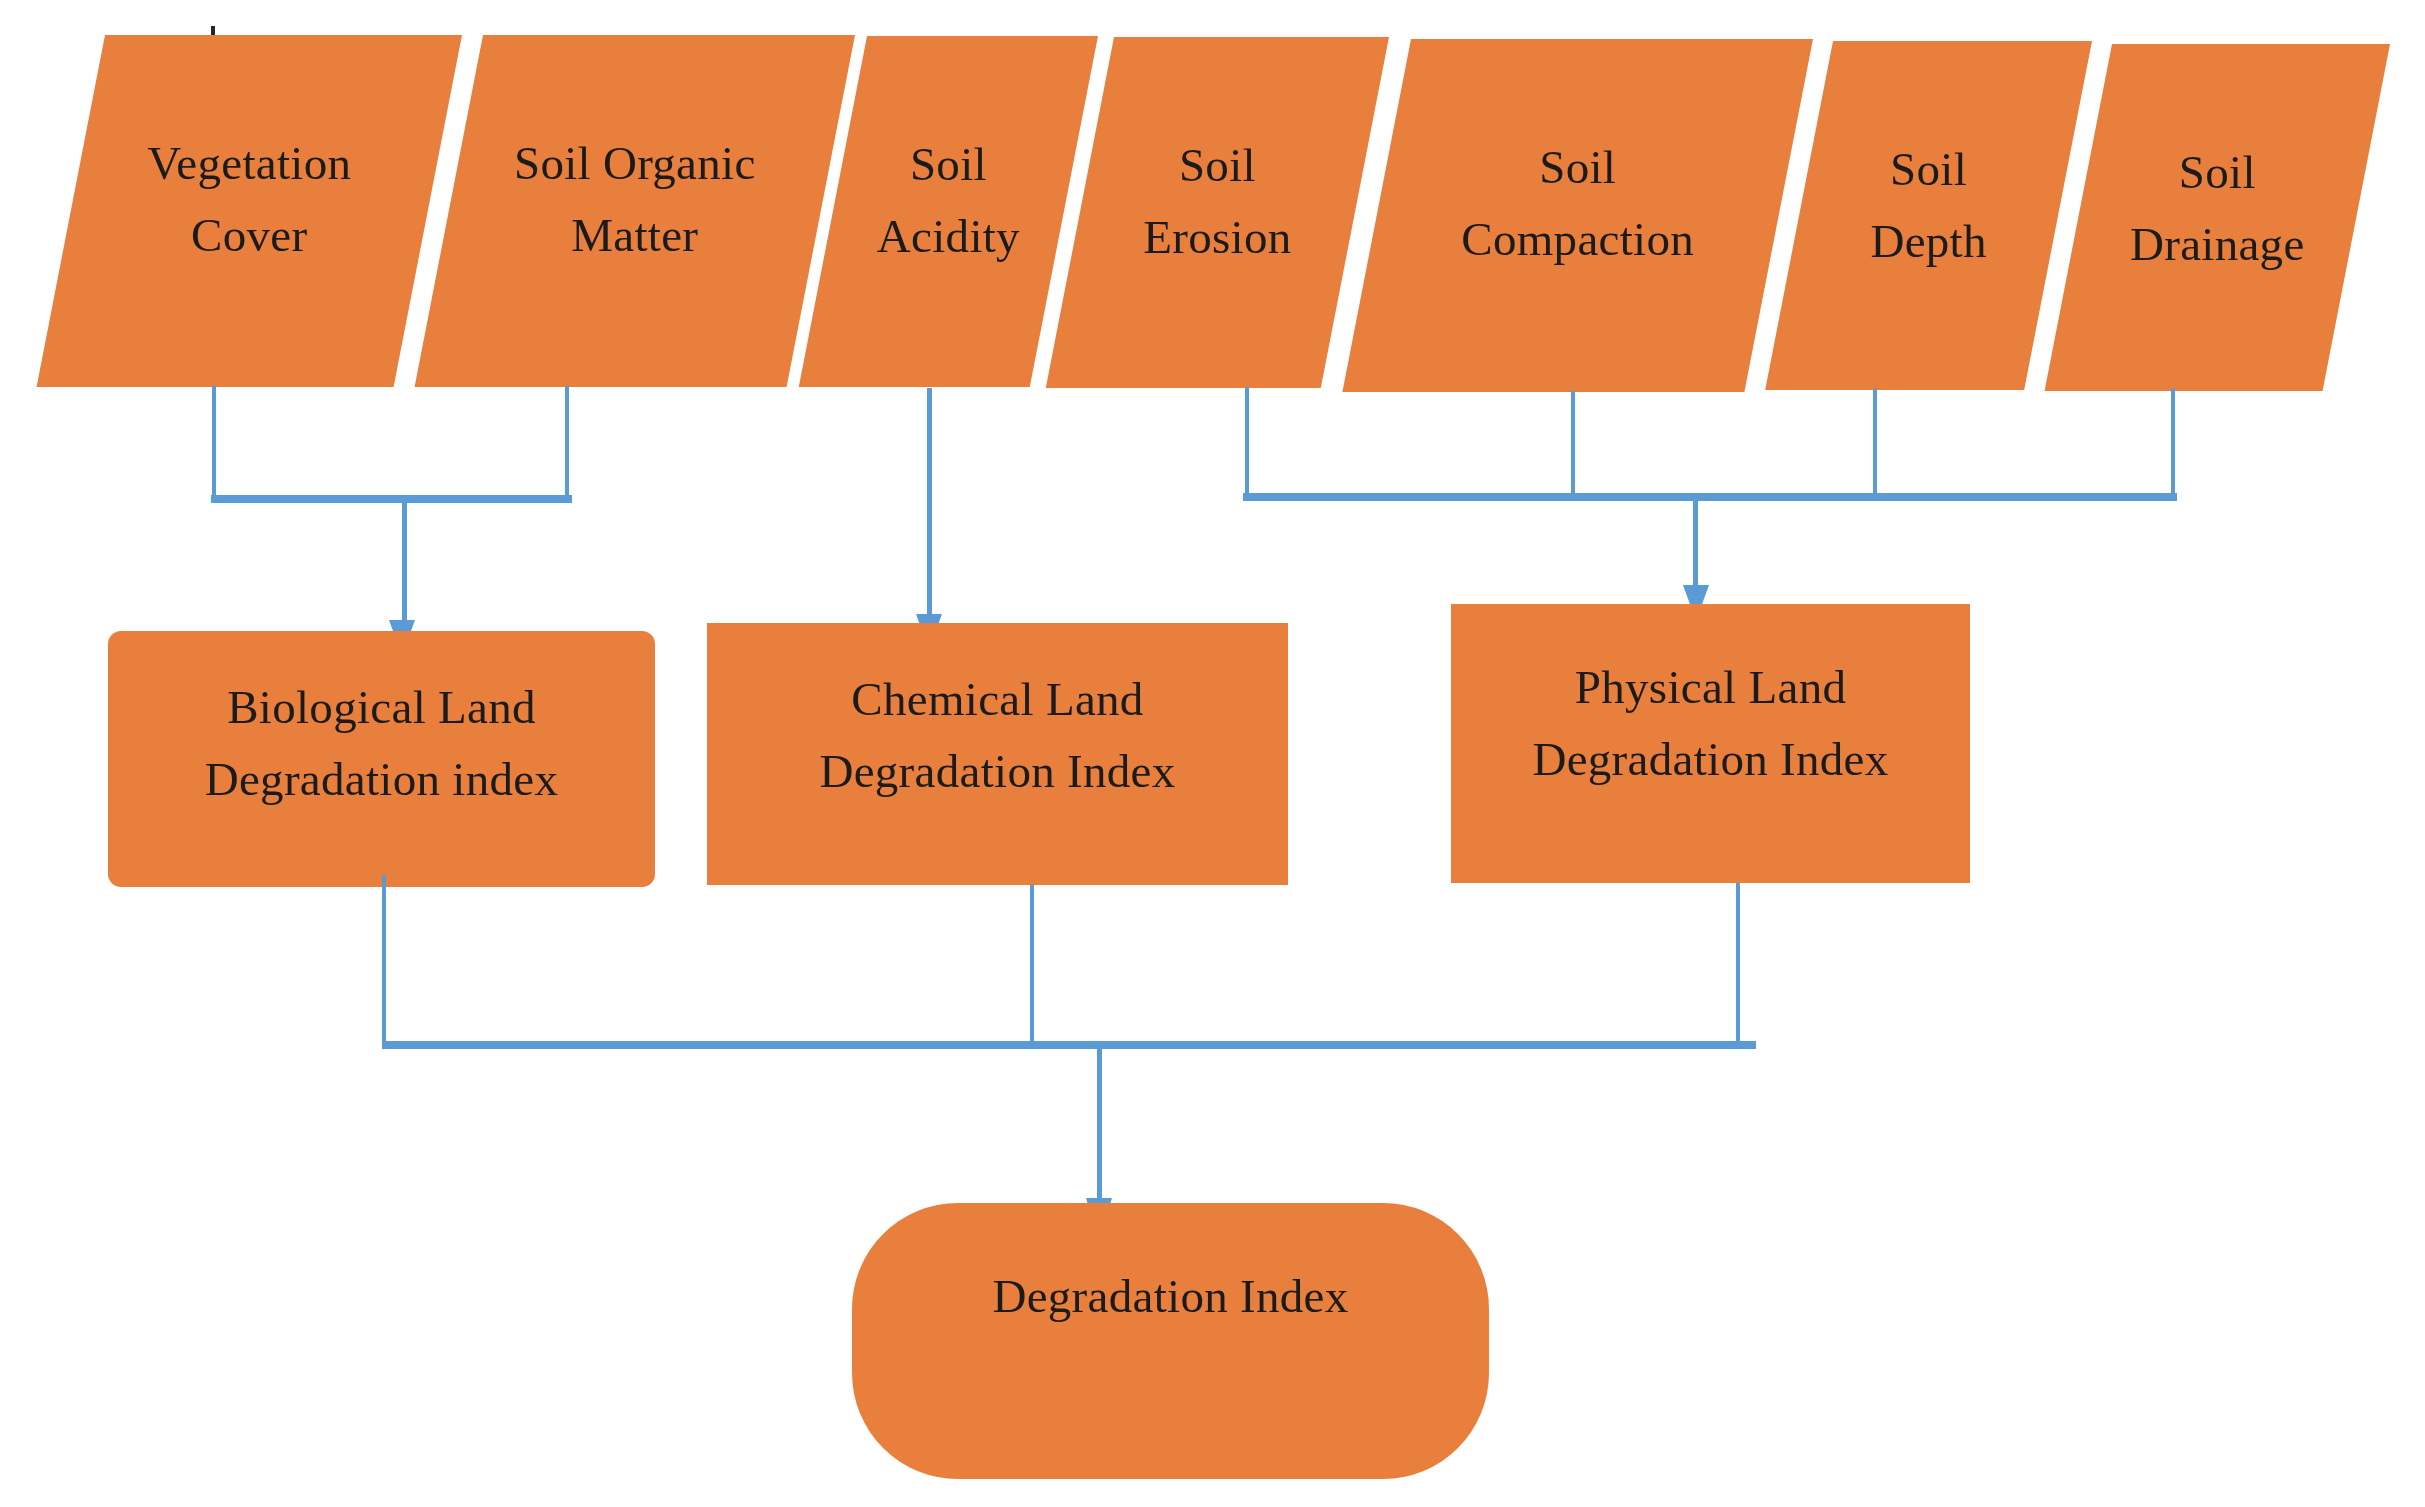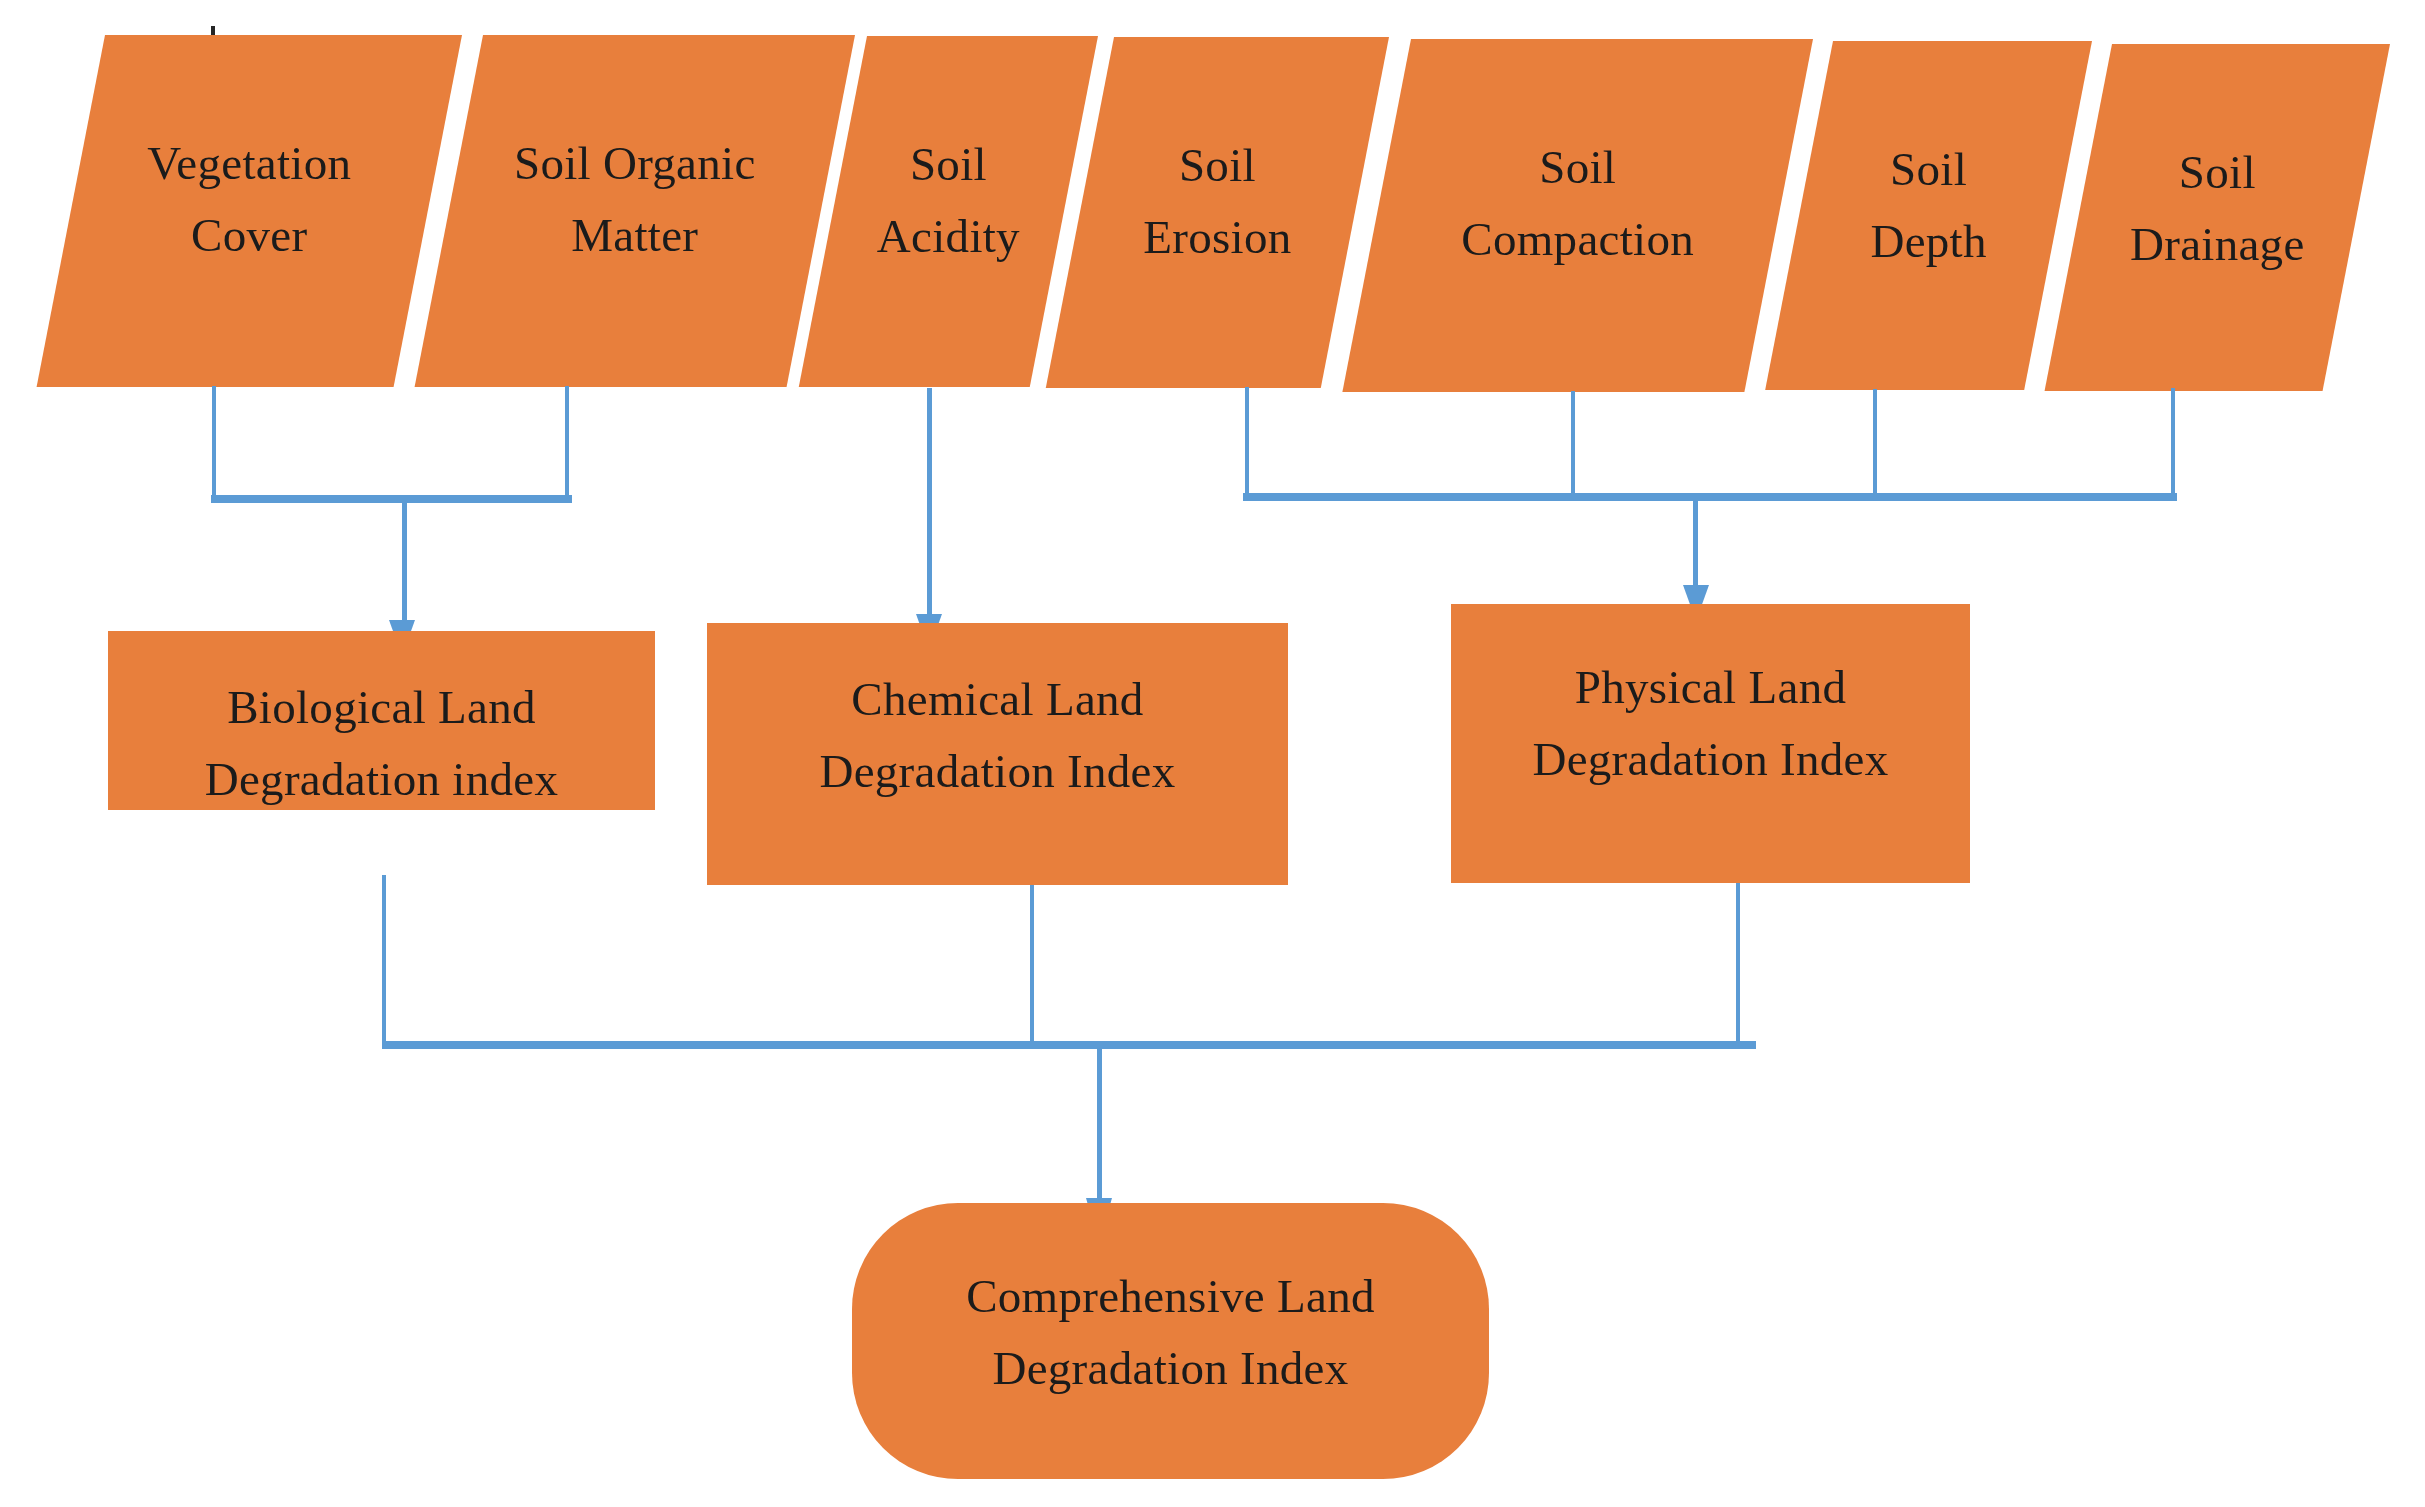--- a/index.html
+++ b/index.html
@@ -117,21 +117,21 @@
   <div class="ahead" style="left:916px; top:614px;"></div>
 
   <div class="vline" style="left:1245px; top:387px; height:107px;"></div>
   <div class="vline" style="left:1571px; top:391px; height:104px;"></div>
   <div class="vline" style="left:1873px; top:389px; height:105px;"></div>
   <div class="vline" style="left:2171px; top:388px; height:106px;"></div>
   <div class="hbar" style="left:1243px; top:493px; width:934px;"></div>
   <div class="shaft" style="left:1693px; top:500px; height:86px;"></div>
   <div class="ahead" style="left:1683px; top:585px;"></div>
 
-  <div class="shape box" style="left:108px; top:631px; width:547px; height:179px;">
+  <div class="shape box" style="left:108px; top:631px; width:547px; height:256px;border-radius:13px;">
     <div class="label">
       <span>Biological Land</span>
       <span>Degradation index</span>
     </div>
   </div>
   <div class="shape box" style="left:707px; top:623px; width:581px; height:262px;">
     <div class="label">
       <span>Chemical Land</span>
       <span>Degradation Index</span>
     </div>
@@ -145,19 +145,18 @@
 
   <div class="vline" style="left:382px; top:875px; height:170px;"></div>
   <div class="vline" style="left:1030px; top:885px; height:160px;"></div>
   <div class="vline" style="left:1736px; top:883px; height:162px;"></div>
   <div class="hbar" style="left:382px; top:1041px; width:1374px; height:8px;"></div>
   <div class="shaft" style="left:1097px; top:1049px; height:151px;"></div>
   <div class="ahead" style="left:1086px; top:1198px; border-left-width:13.7px; border-right-width:13.7px; border-top-width:45px;"></div>
 
   <div class="shape pill" style="left:852px; top:1203px; width:637px; height:276px;">
     <div class="label">
-      <span>Comprehensive Land</span>
       <span>Degradation Index</span>
     </div>
   </div>
 
 </div>
 
 
 </body></html>

